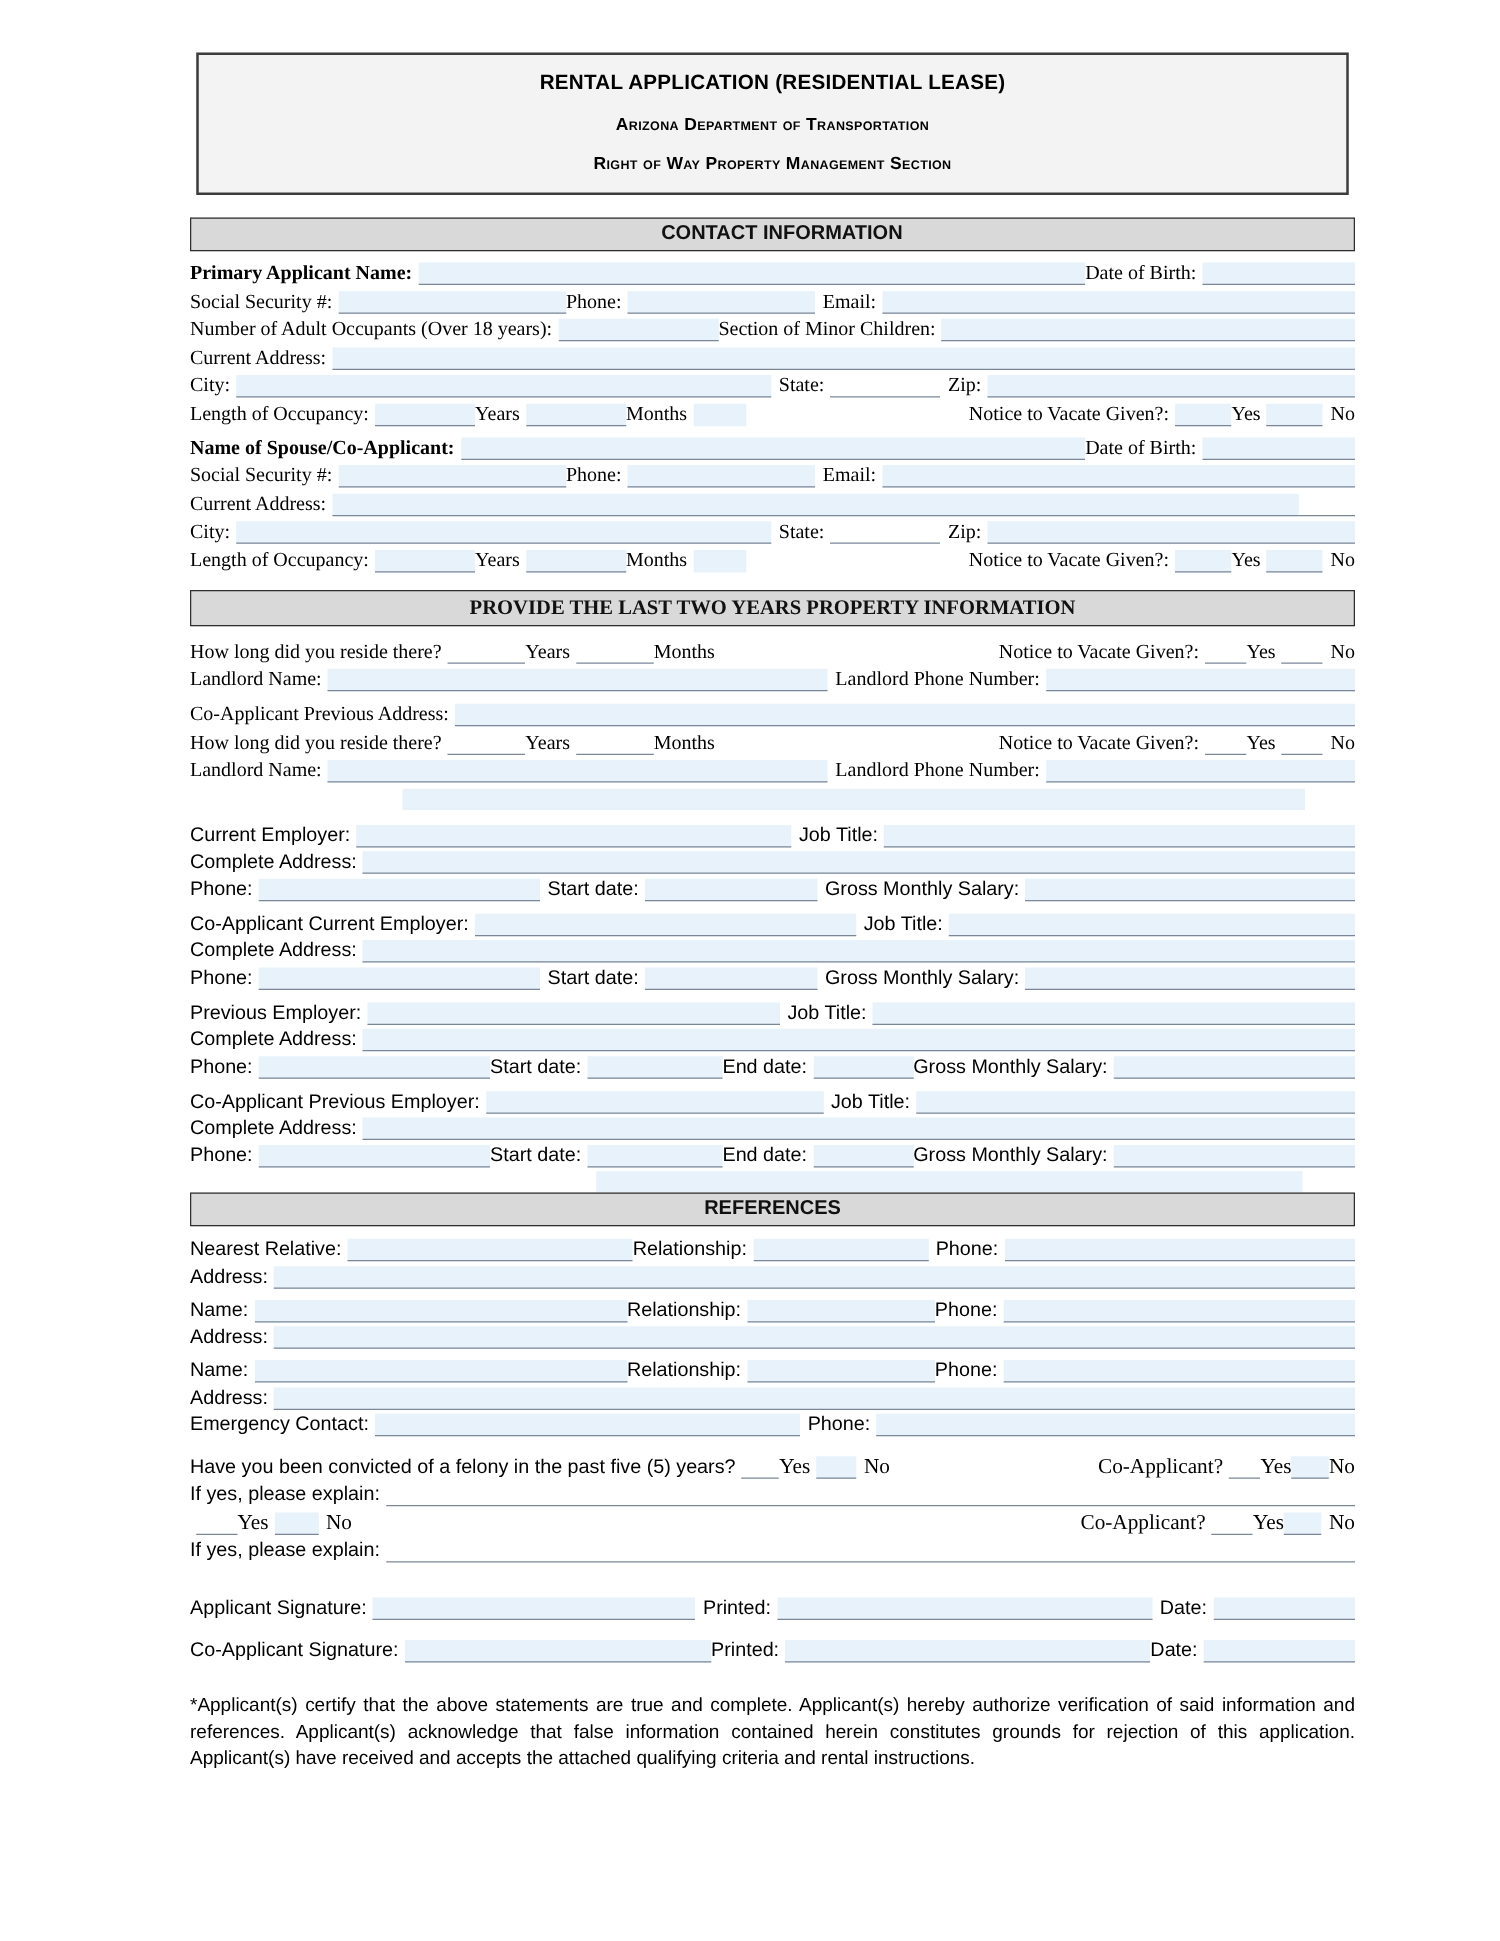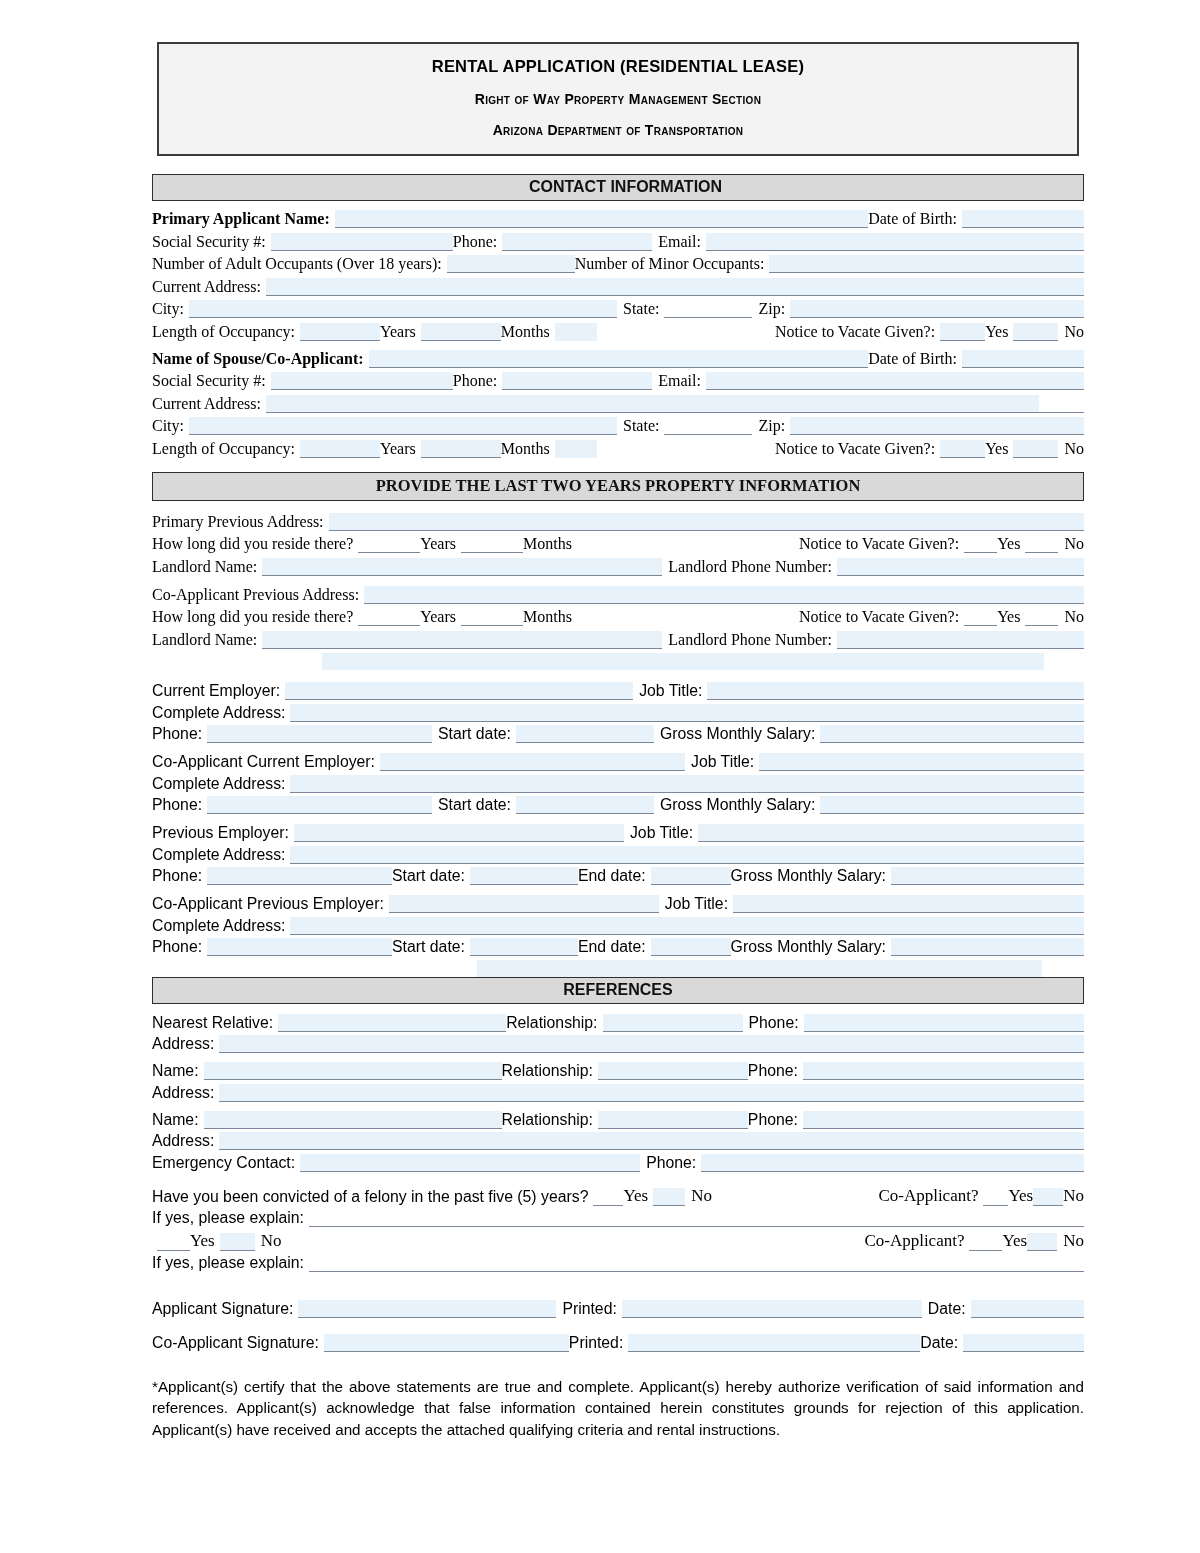--- a/index.html
+++ b/index.html
@@ -57,22 +57,22 @@
     line-height:1.4; text-align:justify;
   }
 </style>
 </head>
 <body>
 
 <div class="page">
 
   <div class="hdrbox">
     <div class="hdr-title">RENTAL APPLICATION (RESIDENTIAL LEASE)</div>
+    <div class="hdr-sub">Arizona Department of Transportation</div>
     <div class="hdr-sub">Right of Way Property Management Section</div>
-    <div class="hdr-sub">Arizona Department of Transportation</div>
   </div>
 
   <div class="bar sans mt18">CONTACT INFORMATION</div>
 
   <div class="serifgrp mt9">
     <div class="row">
       <span class="lbl b">Primary Applicant Name:</span>
       <span class="blank hl fill"></span>
       <span class="lbl">Date of Birth:</span>
       <span class="blank hl" style="width:122px"></span>
@@ -81,21 +81,21 @@
       <span class="lbl">Social Security #:</span>
       <span class="blank hl" style="width:182px"></span>
       <span class="lbl">Phone:</span>
       <span class="blank hl" style="width:150px"></span>
       <span class="lbl mlx">Email:</span>
       <span class="blank hl fill"></span>
     </div>
     <div class="row">
       <span class="lbl">Number of Adult Occupants (Over 18 years):</span>
       <span class="blank hl" style="width:128px"></span>
-      <span class="lbl">Number of Minor Occupants:</span>
+      <span class="lbl">Section of Minor Children:</span>
       <span class="blank hl fill"></span>
     </div>
     <div class="row">
       <span class="lbl">Current Address:</span>
       <span class="blank hl fill"></span>
     </div>
     <div class="row">
       <span class="lbl">City:</span>
       <span class="blank hl" style="width:428px"></span>
       <span class="lbl mlx">State:</span>
@@ -159,24 +159,20 @@
       <span class="blank hl" style="width:45px"></span>
       <span class="lbl">Yes</span>
       <span class="blank hl" style="width:45px"></span>
       <span class="lbl mlx">No</span>
     </div>
   </div>
 
   <div class="bar serif mt14">PROVIDE THE LAST TWO YEARS PROPERTY INFORMATION</div>
 
   <div class="serifgrp mt12">
-    <div class="row">
-      <span class="lbl">Primary Previous Address:</span>
-      <span class="blank hl fill"></span>
-    </div>
     <div class="row">
       <span class="lbl">How long did you reside there?</span>
       <span class="blank" style="width:62px"></span>
       <span class="lbl">Years</span>
       <span class="blank" style="width:62px"></span>
       <span class="lbl">Months</span>
       <span class="sp"></span>
       <span class="lbl">Notice to Vacate Given?:</span>
       <span class="blank" style="width:33px"></span>
       <span class="lbl">Yes</span>

